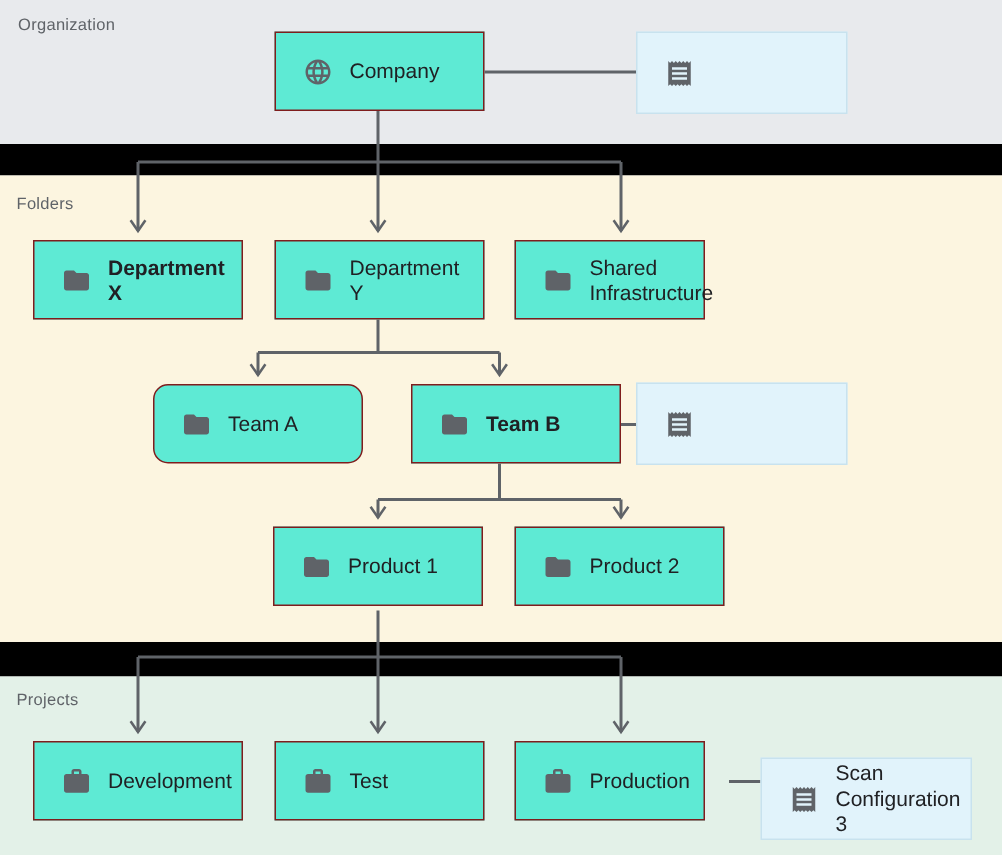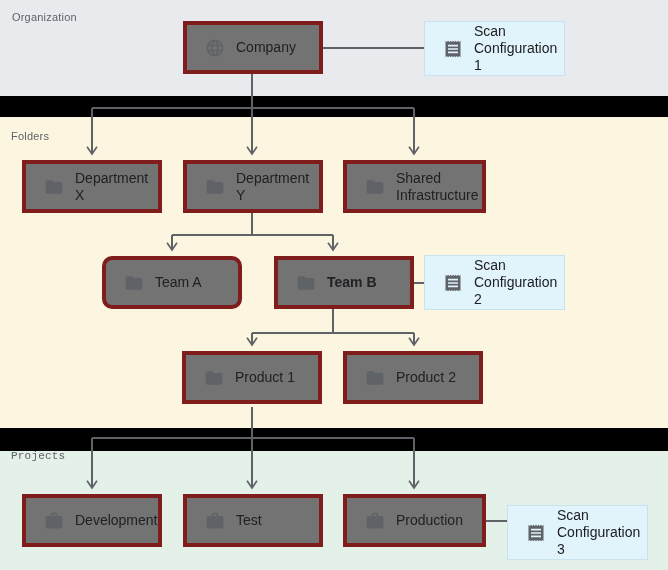--- a/index.html
+++ b/index.html
@@ -12,34 +12,34 @@
   .band-org{top:0;height:96px;background:#e8eaed;}
   .band-bar1{top:96px;height:21px;background:#000;}
   .band-folders{top:117px;height:311px;background:#fcf5e0;}
   .band-bar2{top:428px;height:23px;background:#000;}
   .band-projects{top:451px;height:119px;background:#e3f1e8;}
   .section-label{
     position:absolute;font-size:11px;color:#5f6368;letter-spacing:.2px;z-index:3;text-align:center;
   }
   .lbl-org{left:12px;top:11px;}
   .lbl-folders{left:11px;top:130px;}
-  .lbl-projects{left:11px;top:450px;font-family:Liberation Mono, monospace;}
+  .lbl-projects{left:11px;top:461px;}
   #wires{position:absolute;left:0;top:0;z-index:1;}
   .node{
     position:absolute;z-index:2;box-sizing:border-box;
     width:140px;height:53px;
-    background:#737373;border:4px solid #7f1d1d;
+    background:#5eead4;border:1px solid #7f1d1d;
     display:flex;align-items:center;gap:11px;padding-left:18px;
     font-size:14px;color:#202124;line-height:17px;
   }
   .node .nlabel{flex:1;padding-right:6px;}
   .node.scan{
     background:#e1f3fb;border:1px solid #c8e2ee;height:55px;width:141px;
   }
-  .node.wide{width:143px;}
+  .node.wide{width:127px;}
   .icon{width:20px;height:20px;flex:0 0 20px;display:block;}
   .icon svg{display:block;width:20px;height:20px;fill:#5f6368;}
 </style>
 </head>
 <body>
 
 <div id="stage">
 
   <div class="band band-org"></div>
   <div class="band band-bar1"></div>
@@ -114,24 +114,23 @@
       </span>
     <span class="nlabel">Company</span>
   </div>
 
   <div class="node scan" style="left:424px;top:21px;">
     <span class="icon">
         <svg viewBox="0 0 24 24">
           <use href="#i-receipt"></use>
         </svg>
       </span>
-    <span class="nlabel">Scan Configuration 1</span>
-  </div>
-
-  <div class="node" style="left:22px;top:160px;">
+  </div>
+
+  <div class="node" style="left:22px;top:160px;font-weight:bold;">
     <span class="icon">
         <svg viewBox="0 0 24 24">
           <use href="#i-folder"></use>
         </svg>
       </span>
     <span class="nlabel">Department X</span>
   </div>
 
   <div class="node" style="left:183px;top:160px;">
     <span class="icon">
@@ -168,21 +167,20 @@
       </span>
     <span class="nlabel">Team B</span>
   </div>
 
   <div class="node scan" style="left:424px;top:255px;">
     <span class="icon">
         <svg viewBox="0 0 24 24">
           <use href="#i-receipt"></use>
         </svg>
       </span>
-    <span class="nlabel">Scan Configuration 2</span>
   </div>
 
   <div class="node" style="left:182px;top:351px;">
     <span class="icon">
         <svg viewBox="0 0 24 24">
           <use href="#i-folder"></use>
         </svg>
       </span>
     <span class="nlabel">Product 1</span>
   </div>

